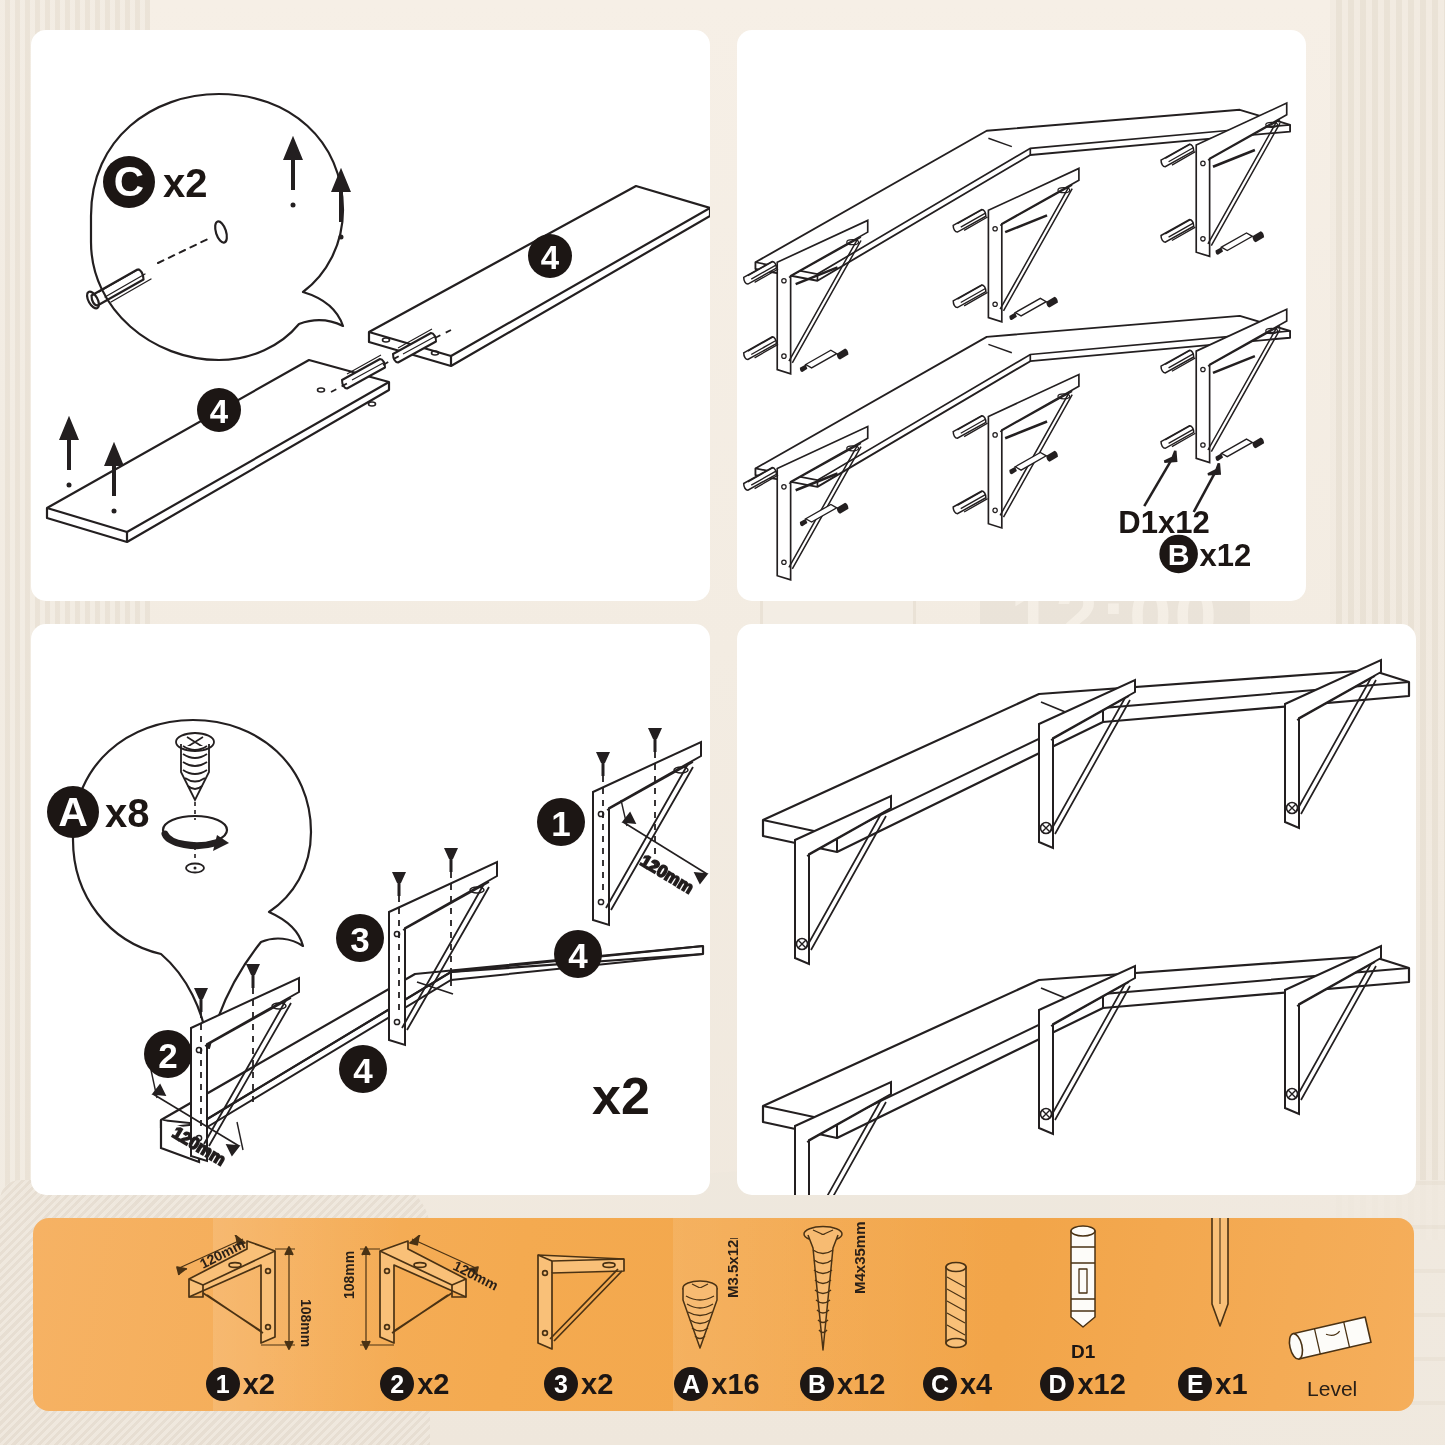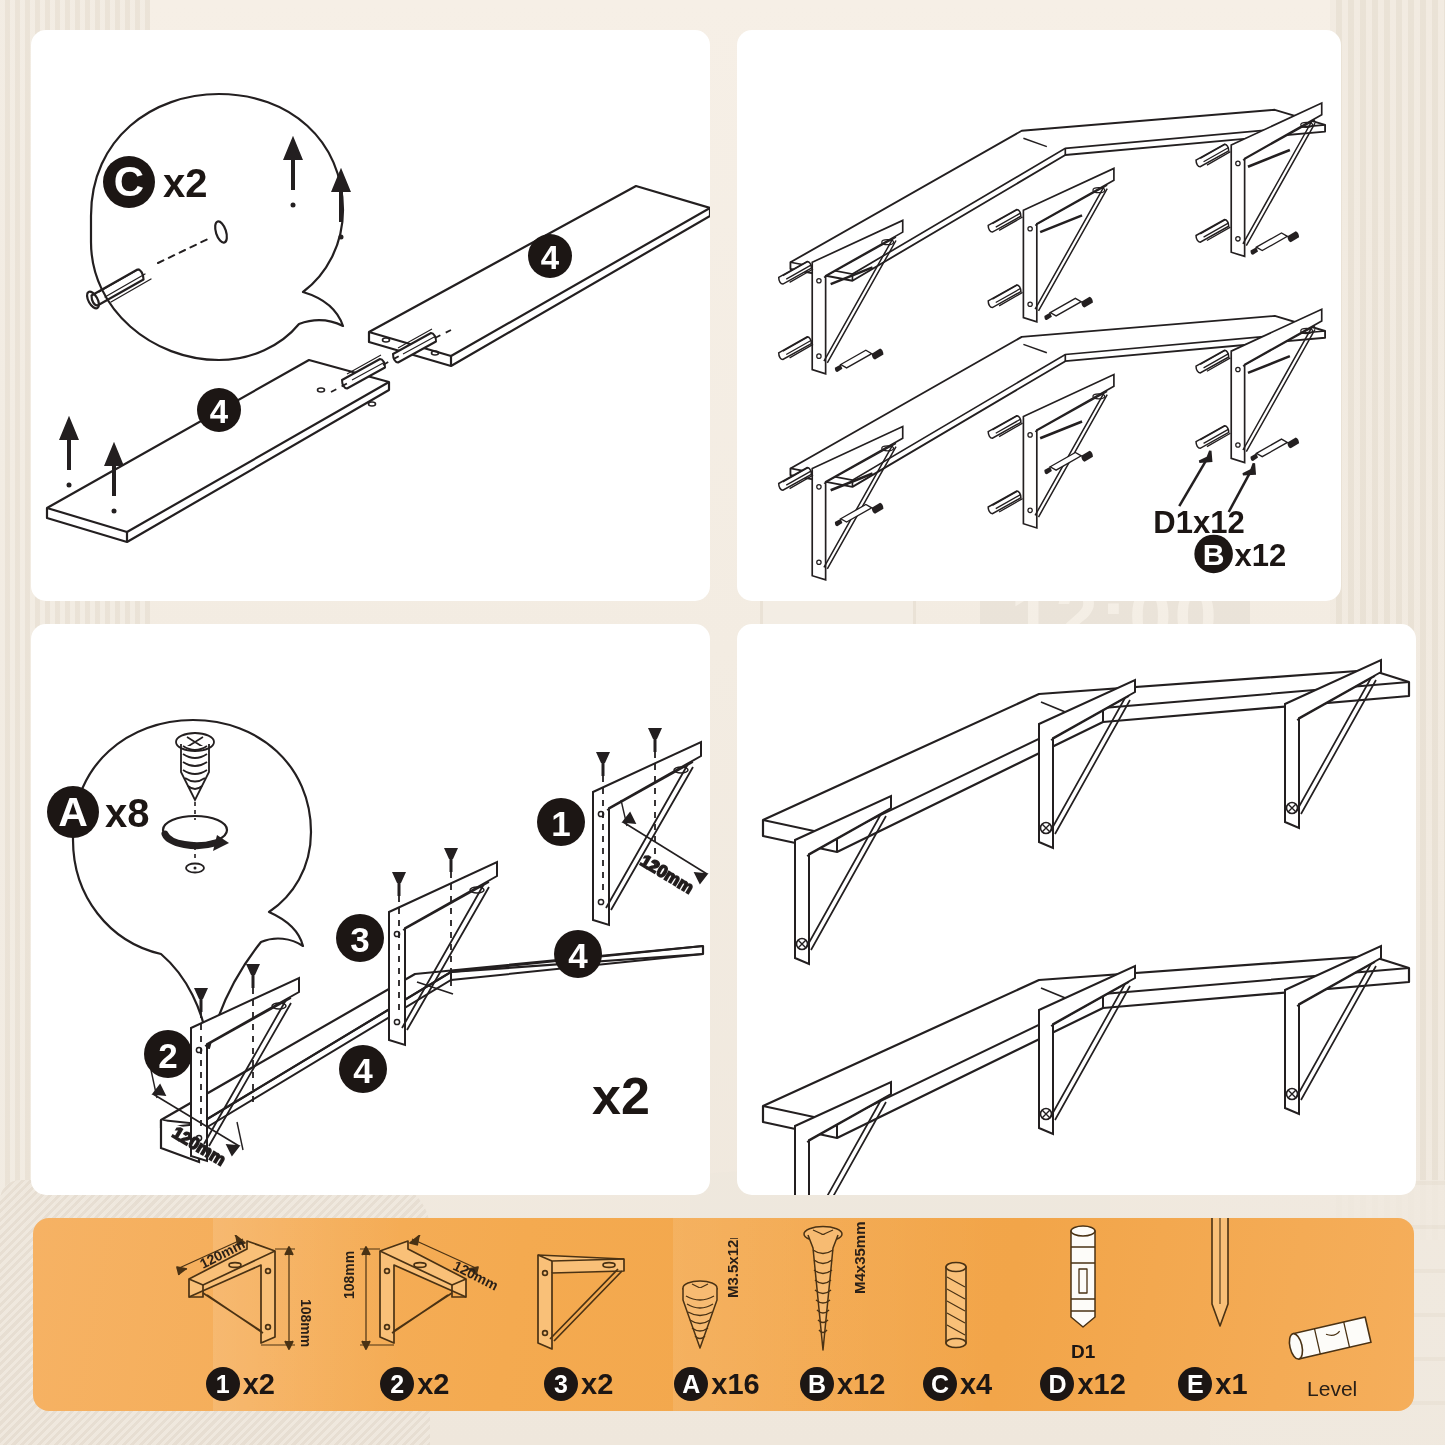--- a/index.html
+++ b/index.html
@@ -33,21 +33,21 @@
     border:3px solid #e8e0d4;background:#f4eee5;opacity:.8;transform:skewY(-8deg);}
   .bg-table{position:absolute;left:690px;top:1160px;width:420px;height:180px;
     background:#eee7dc;opacity:.75;transform:skewY(-4deg);}
   .bg-door{position:absolute;left:1210px;top:1180px;width:235px;height:265px;
     background:repeating-linear-gradient(0deg,#f0e9df 0px,#f0e9df 40px,#eae2d6 40px,#eae2d6 44px);
     opacity:.85;}
 
   
   .card{position:absolute;background:#ffffff;border-radius:15px;}
   #panel-1{left:31px;top:30px;width:679px;height:571px;}
-  #panel-2{left:737px;top:30px;width:569px;height:571px;padding-left:35px;}
+  #panel-2{left:737px;top:30px;width:569px;height:571px;}
   #panel-3{left:31px;top:624px;width:679px;height:571px;}
   #panel-4{left:737px;top:624px;width:679px;height:571px;}
   .card svg{display:block;width:100%;height:100%;}
 
   
   #parts-bar{position:absolute;left:33px;top:1218px;width:1381px;height:193px;
     background:linear-gradient(100deg,#f6b264 0%,#f4aa50 35%,#f2a549 70%,#f5ae5b 100%);
     border-radius:16px;overflow:hidden;}
   #parts-bar .sheen{position:absolute;left:180px;top:0;width:190px;height:100%;
     background:linear-gradient(90deg,rgba(255,255,255,.12),rgba(255,255,255,0));}

